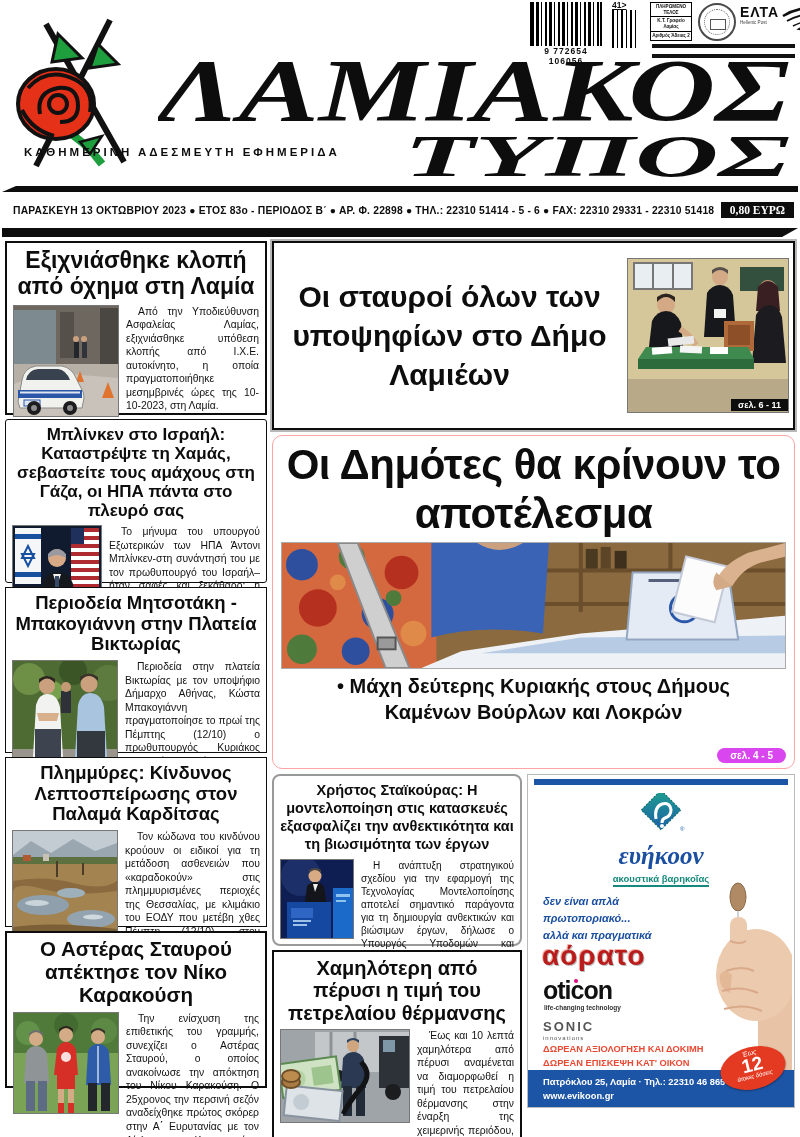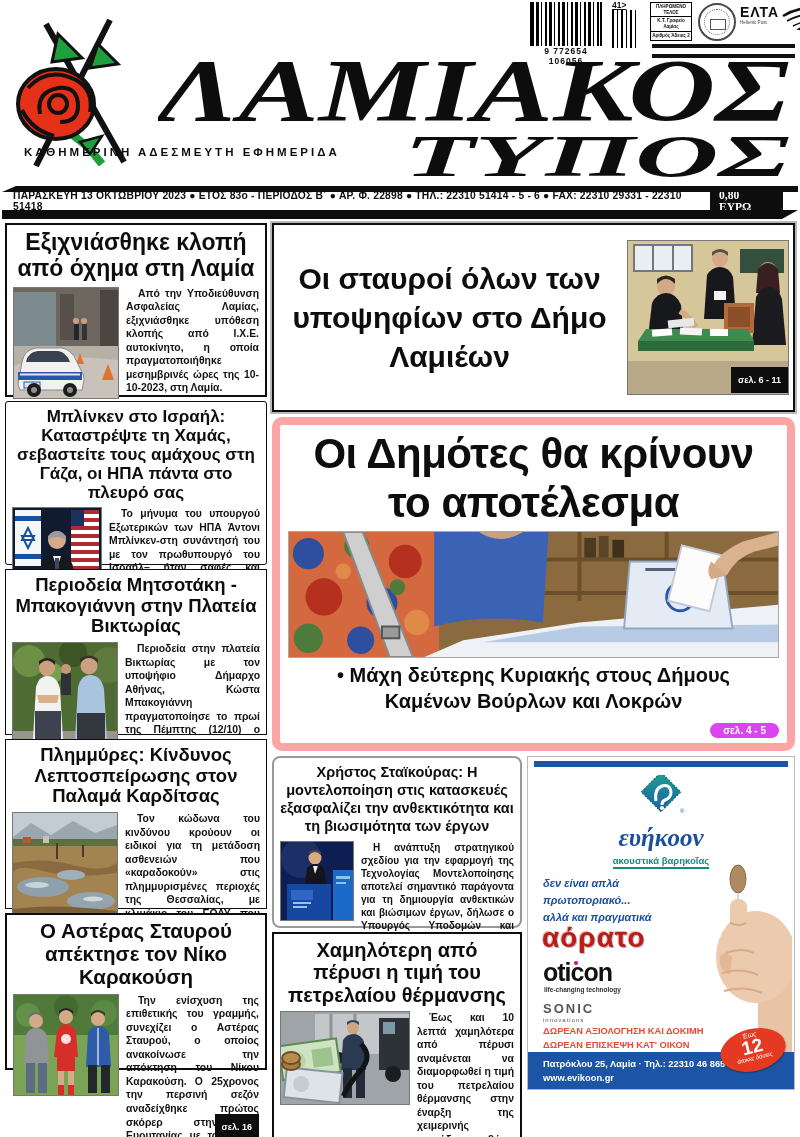--- a/index.html
+++ b/index.html
@@ -28,52 +28,52 @@
   .elta { position:absolute; left:740px; top:4px; display:flex; gap:2px; align-items:flex-start; }
   .elta-txt { text-align:left; }
   .elta-name { font-size:14px; font-weight:bold; letter-spacing:1px; }
   .elta-sub { font-size:4.6px; color:#444; }
   .mast-lines { position:absolute; left:652px; top:44px; width:143px; }
   .mast-lines div { height:4px; background:#111; margin-bottom:6px; }
 
   
   .datebar { position:relative; }
   .ribbon-top { height:6px; margin:0 2px; background:#0d0d0d; clip-path:polygon(14px 0,100% 0,100% 100%,0 100%); }
-  .date-row { display:flex; align-items:center; height:18px; padding:0 17px 0 13px; }
+  .date-row { display:flex; align-items:center; height:36px; padding:0 6px 0 13px; }
   .date-text { font-size:10.3px; font-weight:bold; letter-spacing:0.2px; }
   .price { margin-left:auto; background:#0d0d0d; color:#fff; font-family:"Liberation Serif", serif; font-size:11.5px; font-weight:bold; padding:2px 9px; }
   .ribbon-bottom { height:9px; margin:0 2px; background:#0d0d0d; clip-path:polygon(0 0,100% 0,calc(100% - 16px) 100%,0 100%); }
 
   
   .content { display:flex; gap:5px; padding:4px 5px 0; }
   .col-left { width:262px; flex:none; display:flex; flex-direction:column; gap:4px; }
   .col-right { flex:1; display:flex; flex-direction:column; gap:5px; }
 
   .box { border:2px solid #0d0d0d; background:#fff; padding:3px 6px; position:relative; }
   .art h2 { text-align:center; font-weight:bold; line-height:1.12; margin:2px 0 5px; }
   .art-body { display:flex; gap:7px; position:relative; align-items:flex-start; height:calc(100% - 0px); }
   .photo { flex:none; border:1px solid #777; background:#ddd; }
   .photo svg { display:block; }
-  .art p { font-size:10.4px; font-weight:bold; line-height:1.3; text-align:justify; text-indent:12px; color:#111; }
-  .pg { position:absolute; right:0; bottom:1px; background:#0d0d0d; color:#fff; font-size:9px; font-weight:bold; padding:8px 7px; white-space:nowrap; }
+  .art p { font-size:10.4px; font-weight:normal; line-height:1.3; text-align:justify; text-indent:12px; color:#111; }
+  .pg { position:absolute; right:0; bottom:1px; background:#0d0d0d; color:#fff; font-size:9px; font-weight:bold; padding:1px 7px; white-space:nowrap; }
 
   .a1 { height:174px; } .a1 h2 { font-size:23px; }
   .a2 { height:164px; border-width:1.5px; border-radius:3px; } .a2 h2 { font-size:17px; }
   .a3 { height:166px; border-width:1.5px; } .a3 h2 { font-size:18.5px; }
   .a4 { height:170px; border-width:1.5px; } .a4 h2 { font-size:18.5px; }
   .a5 { height:157px; } .a5 h2 { font-size:20.5px; }
 
   
   .top-story { height:189px; border:2px solid #0d0d0d; box-shadow:0 0 0 2px #b8b8b8; display:flex; gap:6px; padding:4px; align-items:center; }
   .top-story h1 { flex:1; font-size:30px; line-height:1.3; text-align:center; font-weight:bold; }
   .ts-photo-wrap { position:relative; flex:none; }
   .ts-photo-wrap .pg { right:1px; bottom:2px; }
 
   
-  .main-story { height:334px; border:8px solid #fca5a5; border-radius:10px; padding:2px 8px; position:relative; display:flex; flex-direction:column; }
+  .main-story { height:334px; border:1px solid #fca5a5; border-radius:10px; padding:2px 8px; position:relative; display:flex; flex-direction:column; }
   .main-story h1 { font-size:42px; letter-spacing:-0.5px; text-align:center; line-height:1.17; font-weight:bold; margin-top:2px; }
   .main-photo { height:127px; margin:4px 0 2px; border:1px solid #aaa; }
   .main-photo svg { display:block; width:100%; height:100%; }
   .bullet { font-size:20px; font-weight:bold; text-align:center; line-height:1.3; padding:2px 24px 0; }
   .pg-round { position:absolute; right:8px; bottom:5px; border-radius:9px; background:#d946ef; color:#fff; font-size:10px; font-weight:bold; padding:2px 13px; }
 
   
   .bottom-grid { display:flex; gap:5px; height:334px; }
   .mid-col { width:250px; flex:none; display:flex; flex-direction:column; gap:4px; }
   .staik { height:172px; border:2px solid #999; border-radius:8px; } .staik h2 { font-size:14.5px; line-height:1.25; }

